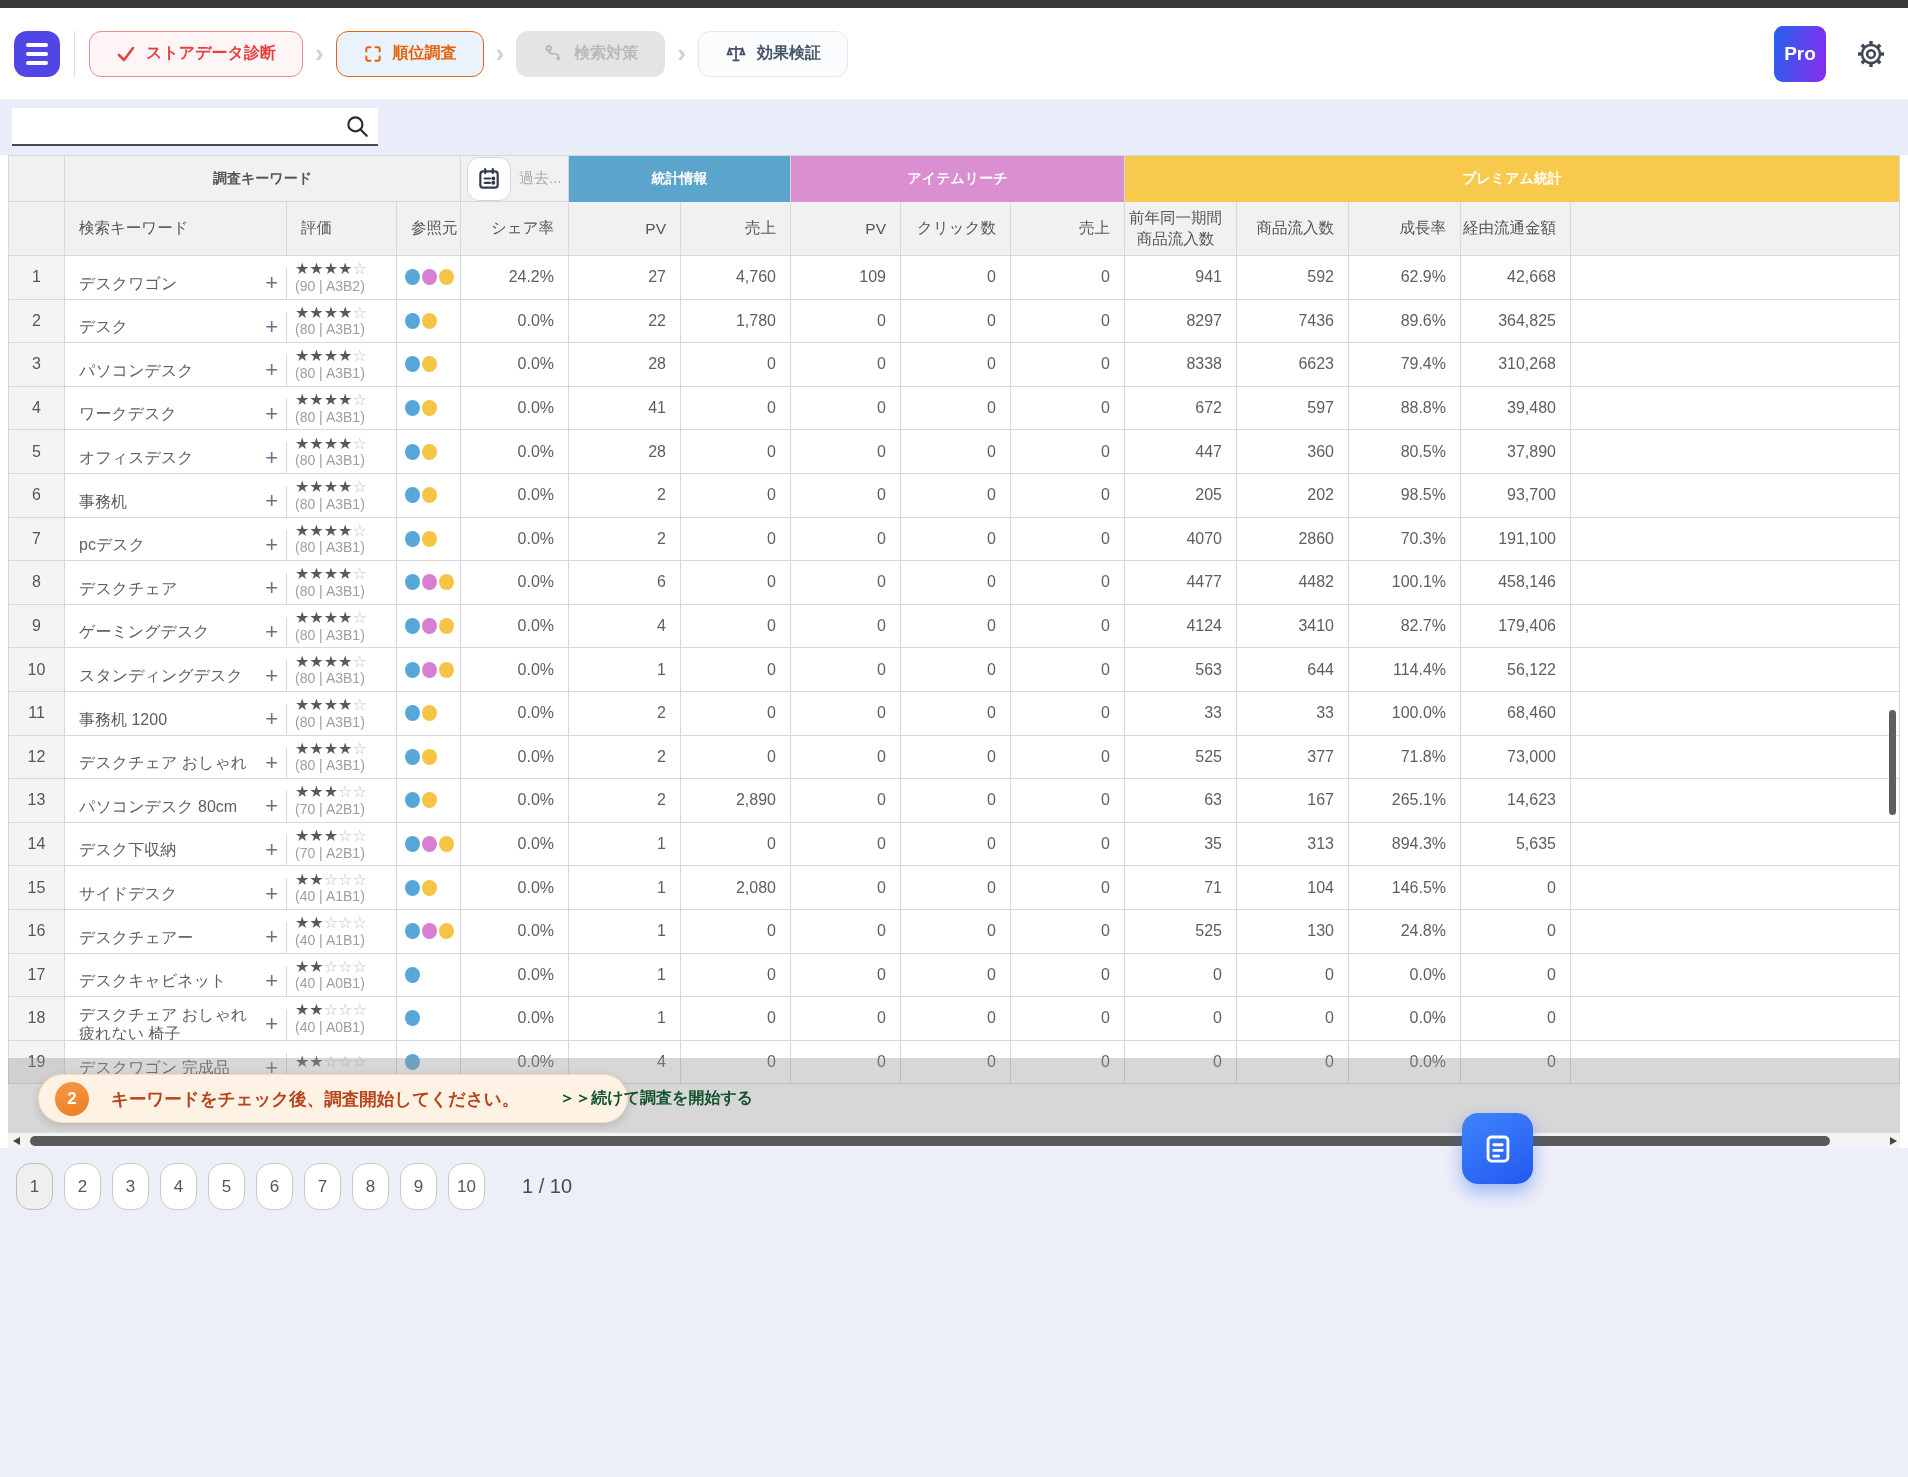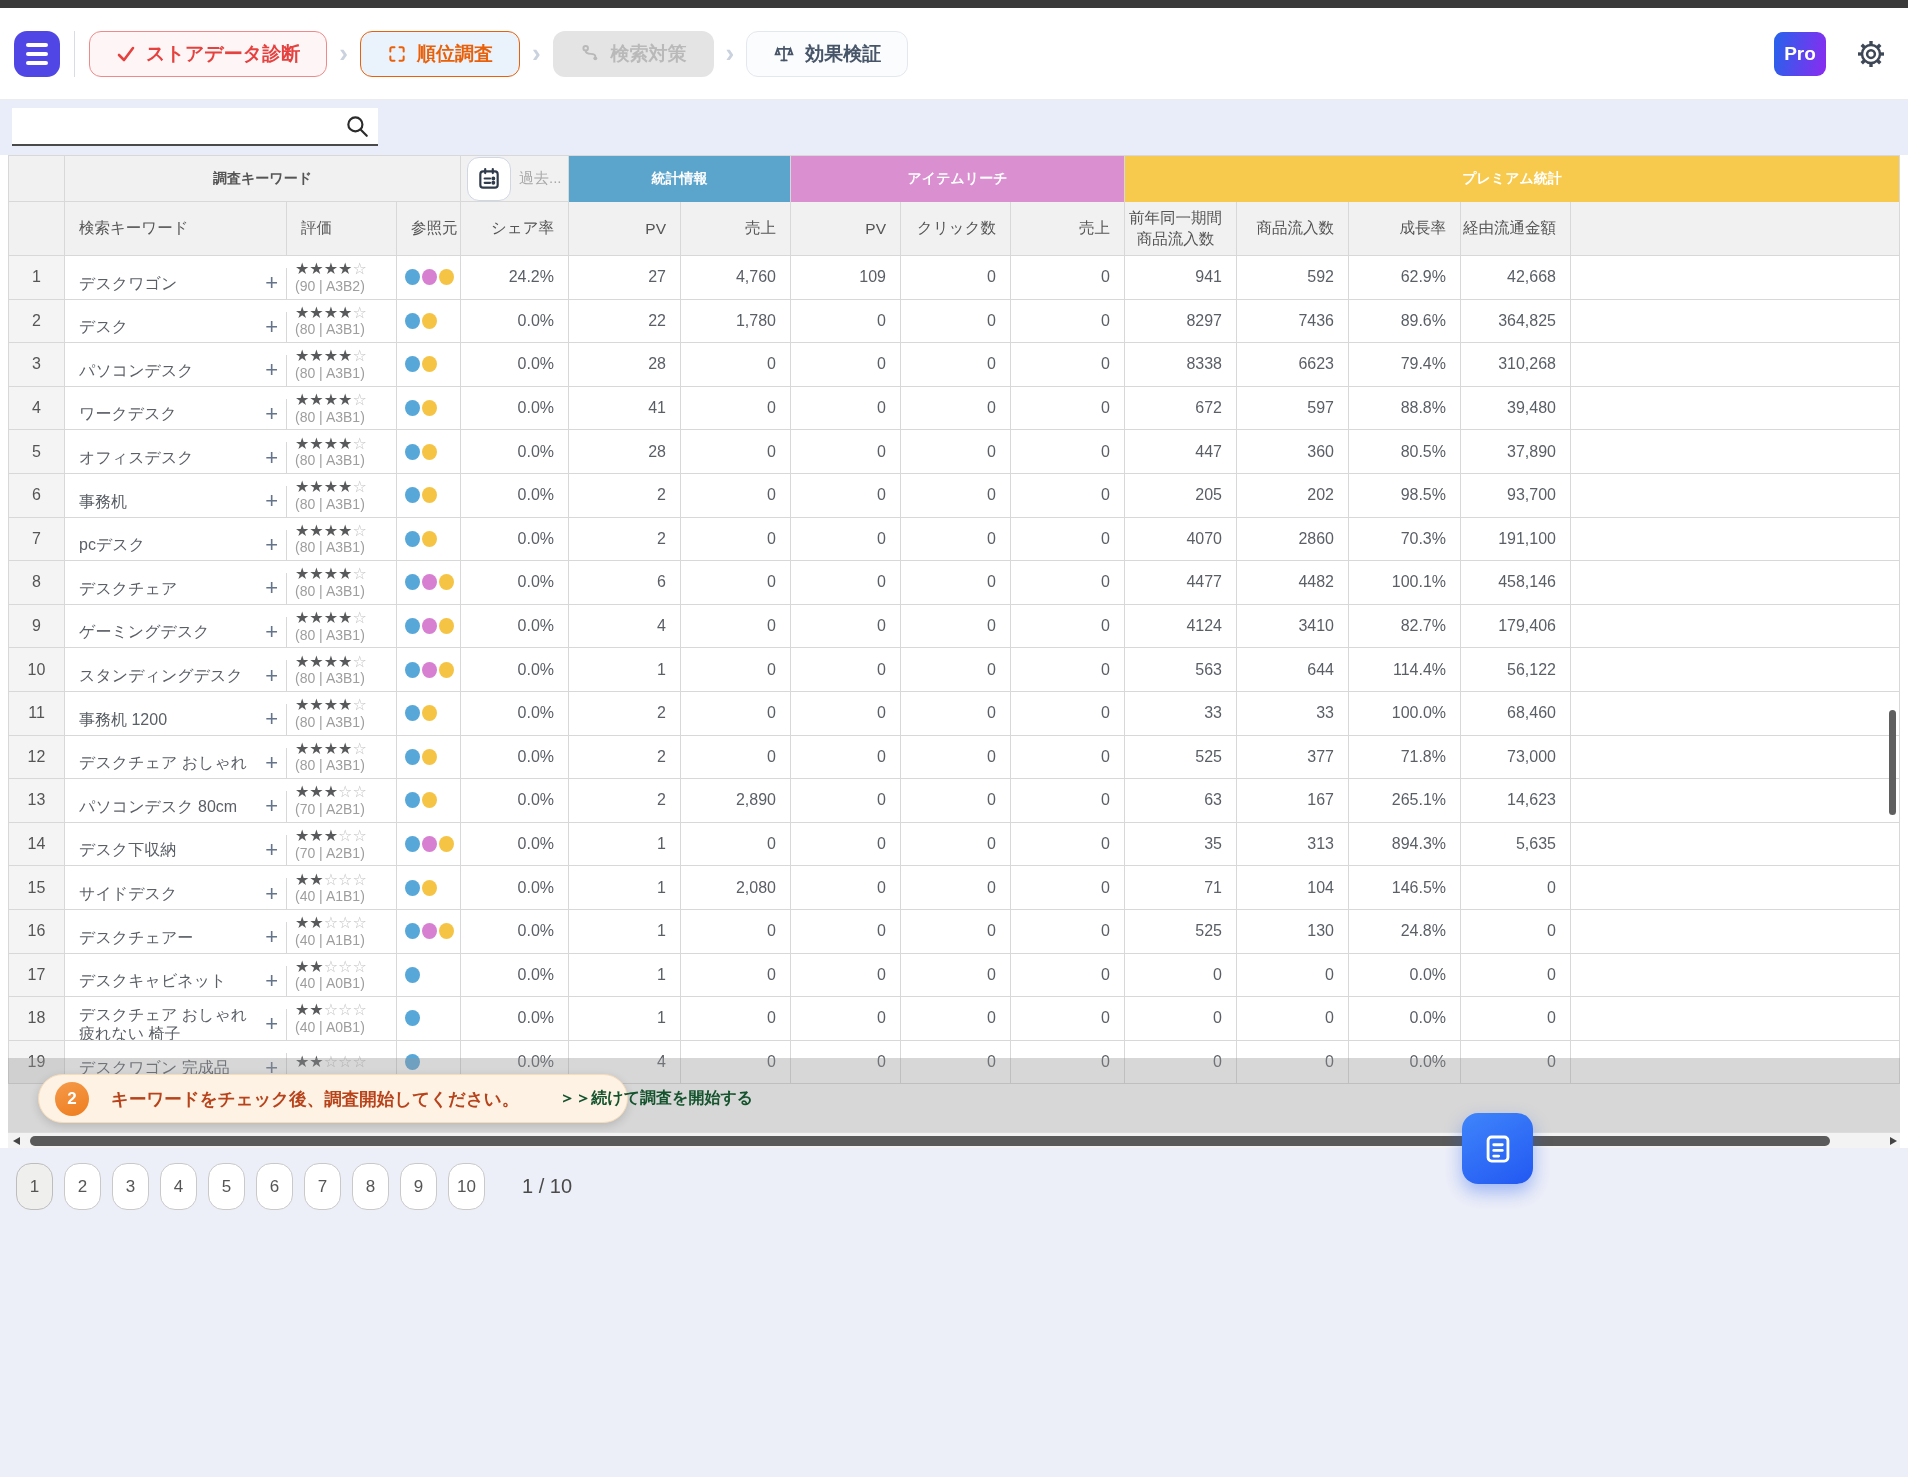--- a/index.html
+++ b/index.html
@@ -11,28 +11,28 @@
   .top-strip { position:absolute; top:0; left:0; width:100%; height:8px; background:#3a3a3a; }
 
   
   .topbar { position:absolute; top:8px; left:0; width:100%; height:92px; background:#fff;
             border-bottom:1px solid #ececec; display:flex; align-items:center; padding:0 22px 0 14px; }
   .hamburger { width:46px; height:46px; border-radius:13px; background:#4f46e5; border:none; cursor:pointer;
                display:flex; flex-direction:column; align-items:center; justify-content:center; gap:5px; }
   .hamburger i { display:block; width:22px; height:4px; border-radius:2px; background:#fff; }
   .tb-divider { width:1px; height:46px; background:#d9dde3; margin:0 14px; }
   .chip { height:46px; border-radius:12px; display:flex; align-items:center; gap:10px; padding:0 26px;
-          font-size:19px; font-weight:700; cursor:pointer; border:1.5px solid transparent; white-space:nowrap; }
+          font-size:16px; font-weight:700; cursor:pointer; border:1.5px solid transparent; white-space:nowrap; }
   .chip-done   { background:#fef6f6; border-color:#f08a8a; color:#e5413f; }
   .chip-active { background:#eaf2fb; border-color:#e8610a; color:#e8610a; }
   .chip-disabled { background:#e4e4e4; color:#b9b9b9; cursor:default;font-family:Liberation Mono, monospace; }
   .chip-idle   { background:#fbfcfe; border-color:#e3e8ef; color:#475569; }
   .chevron-sep { color:#c9d2dd; font-size:26px; font-weight:700; margin:0 12px; }
   .topbar-right { margin-left:auto; display:flex; align-items:center; gap:30px; }
-  .pro-badge { width:52px; height:44px; border-radius:9px; border:none; cursor:pointer; color:#fff;
+  .pro-badge { width:52px; height:56px; border-radius:9px; border:none; cursor:pointer; color:#fff;
                font-size:19px; font-weight:700; background:linear-gradient(100deg,#2563eb,#8b2bf0);margin-left:45px; }
   .gear-btn { background:none; border:none; cursor:pointer; display:flex; }
 
   
   .search-strip { position:absolute; top:100px; left:0; width:100%; height:55px; background:#e8edf9; }
   .search-box { position:absolute; left:12px; top:8px; width:366px; height:38px; background:#fff;
                 border-bottom:2px solid #4a4a4a; display:flex; align-items:center; }
   .search-box input { flex:1; border:none; outline:none; height:100%; font-size:16px; padding:0 10px; background:transparent; }
   .search-box svg { margin-right:8px; }
 

